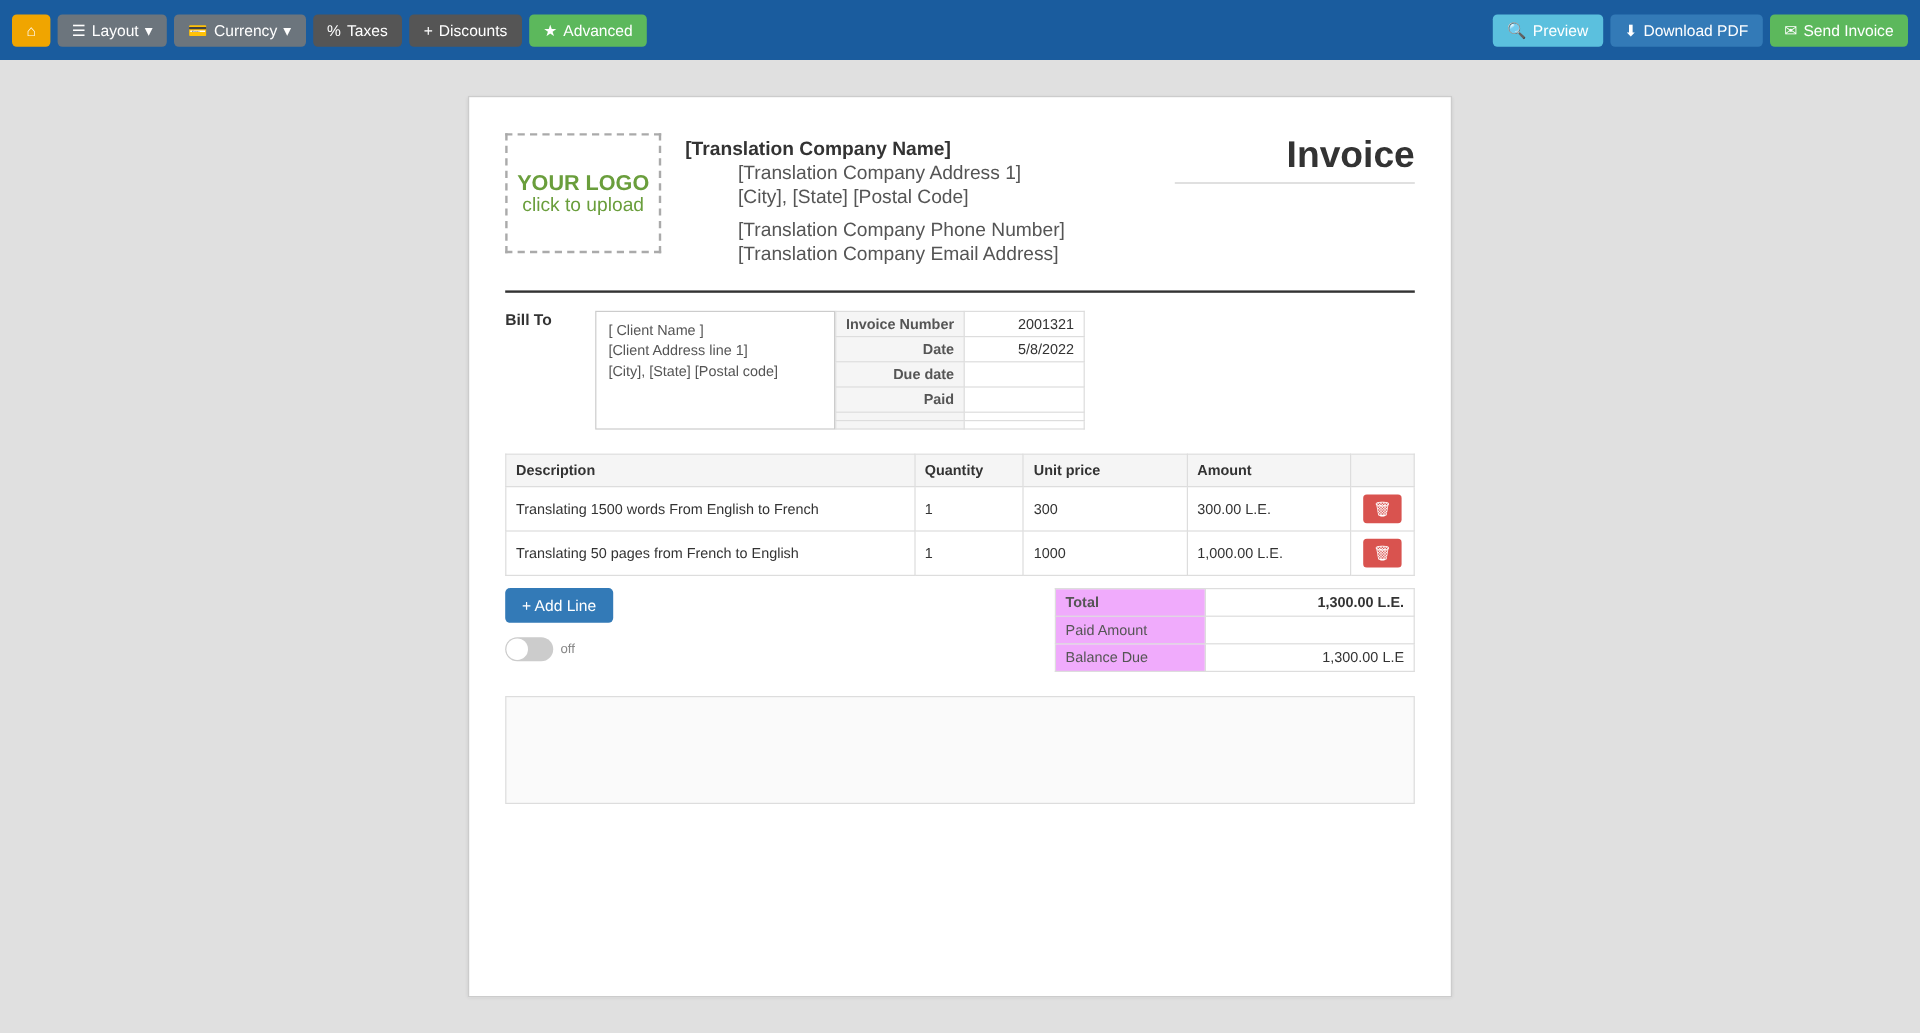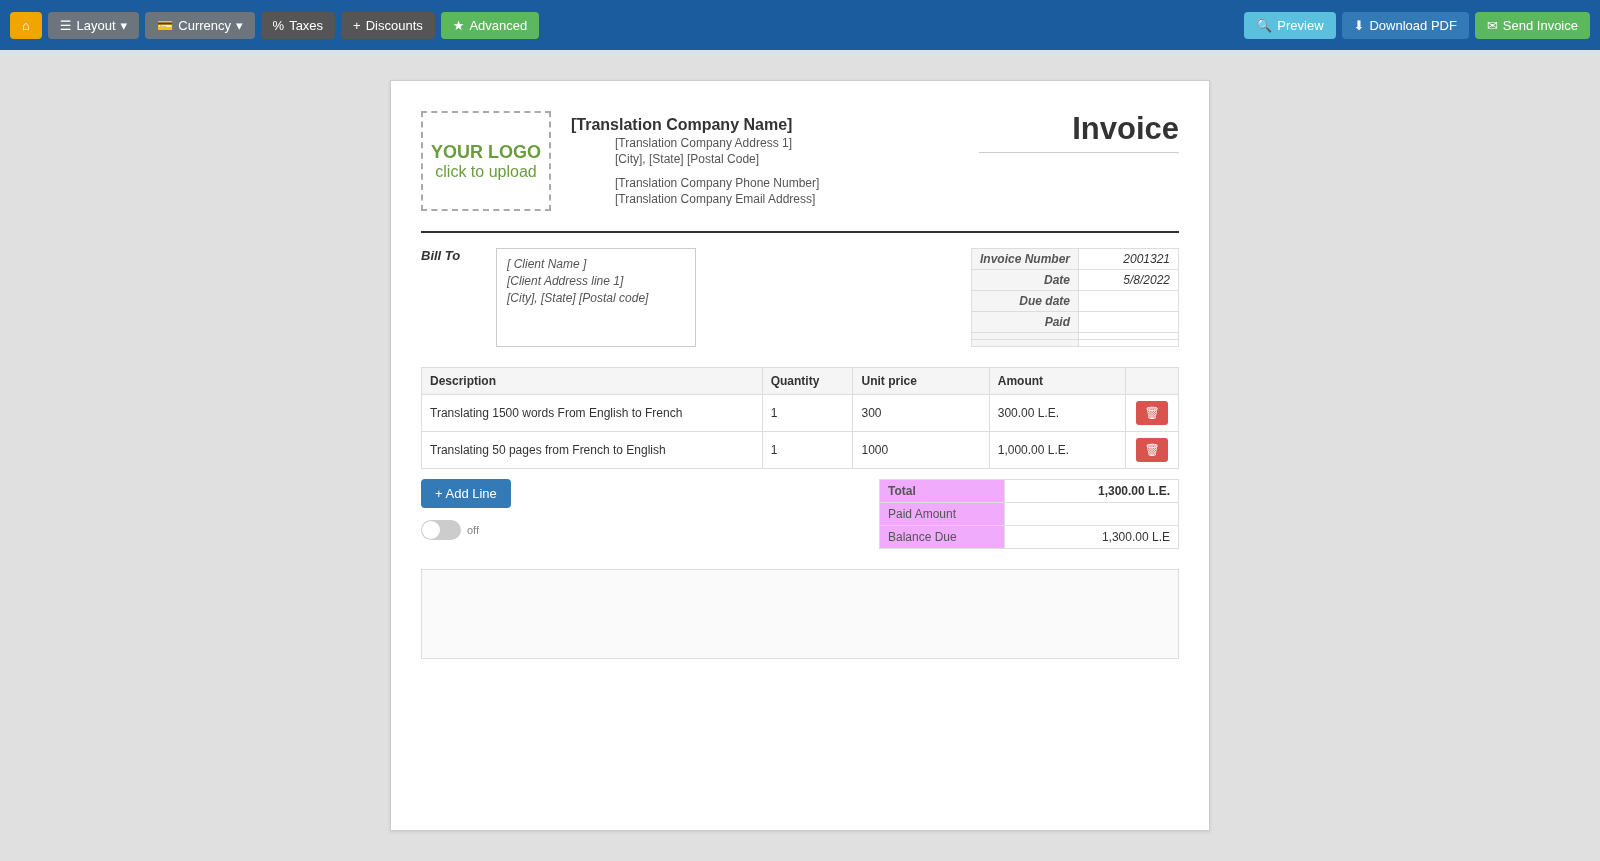--- a/index.html
+++ b/index.html
@@ -88,21 +88,21 @@
       flex-direction: column;
       gap: 2px;
       margin-top: 5px;
     }
     .company-name {
       font-size: 16px;
       font-weight: bold;
       color: #333;
     }
     .company-detail {
-      font-size: 12px;
+      font-size: 16px;
       color: #555;
       padding-left: 44px;
     }
     .invoice-title-box {
       text-align: right;
       min-width: 200px;
     }
     .invoice-title {
       font-size: 31px;
       font-weight: bold;
@@ -115,23 +115,21 @@
     
     .divider {
       border: none;
       border-top: 2px solid #333;
       margin: 15px 0;
     }
 
     
     .bill-section {
       display: flex;
-      justify-content: space-between;
       margin-bottom: 20px;
-      font-style: italic;
     }
     .bill-to-block {
       display: flex;
       gap: 20px;
     }
     .bill-to-label {
       font-weight: bold;
       color: #333;
       font-size: 13px;
       min-width: 55px;

